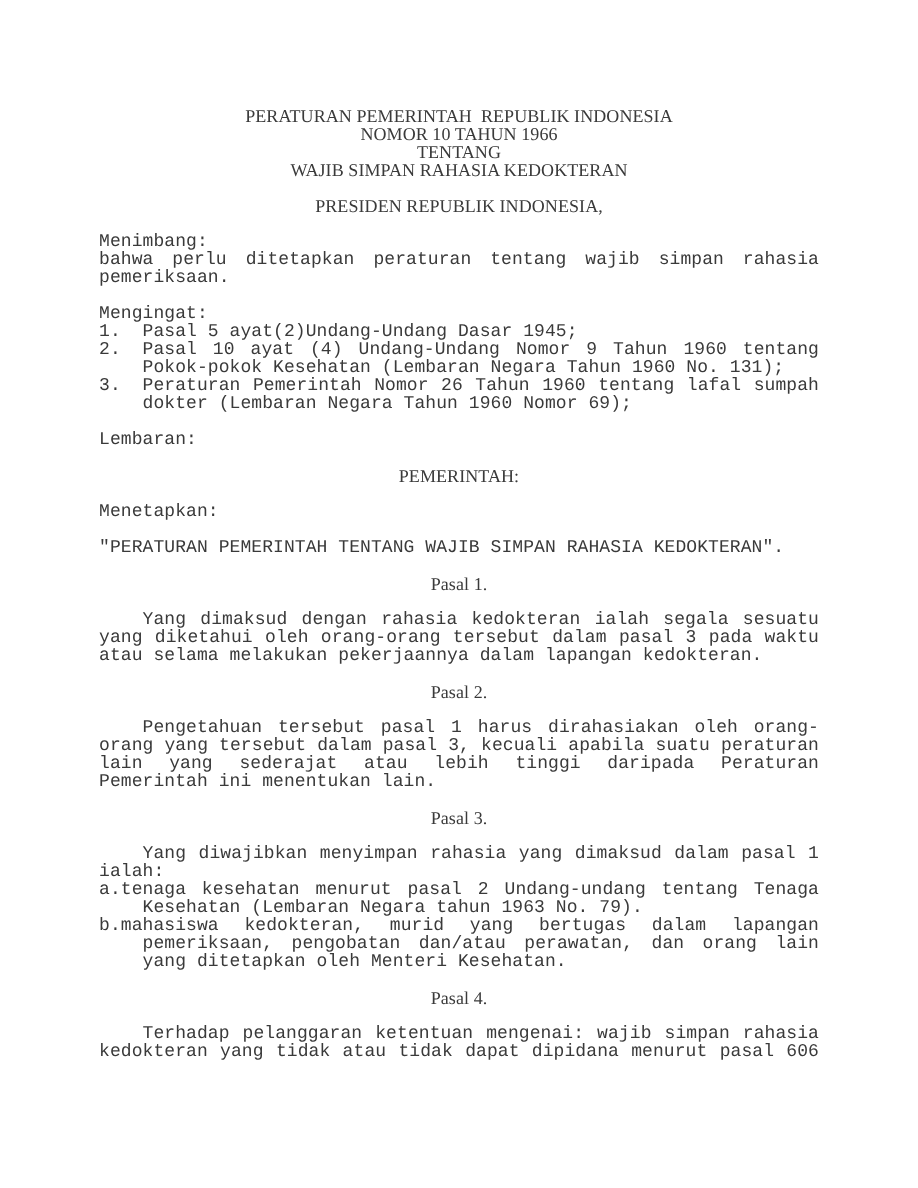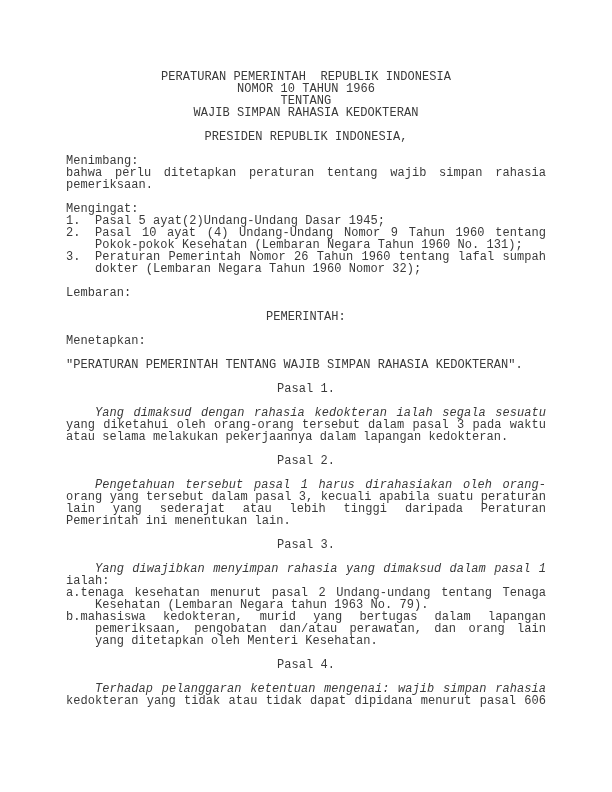--- a/index.html
+++ b/index.html
@@ -22,27 +22,27 @@
   .line {
     position: relative;
     font-family: "Liberation Mono", "DejaVu Sans Mono", monospace;
     font-size: 12px;
     line-height: 12px;
     min-height: 12px;
     color: var(--ink, #3a3a3a);
     letter-spacing: 0.05px;
   }
   
-  .c { text-align: center; white-space: pre; }
+  .c { text-align: center; white-space: pre; font-family: Liberation Serif, serif; }
   
   .l { white-space: pre; }
   
   .j { text-align: justify; text-align-last: justify; }
   
-  .jp { text-align: justify; text-align-last: justify; text-indent: 29px; font-style: italic; }
+  .jp { text-align: justify; text-align-last: justify; text-indent: 29px; }
   
   .lc { padding-left: 29px; white-space: pre; }
   
   .jc { padding-left: 29px; text-align: justify; text-align-last: justify; }
   
   .hl { padding-left: 29px; white-space: pre; }
   .hj { padding-left: 29px; text-align: justify; text-align-last: justify; }
   
   .blank { height: 12px; }
   .marker {
@@ -65,21 +65,21 @@
     <div class="line blank"></div>
     <div class="line l">Menimbang:</div>
     <div class="line j">bahwa perlu ditetapkan peraturan tentang wajib simpan rahasia</div>
     <div class="line l">pemeriksaan.</div>
     <div class="line blank"></div>
     <div class="line l">Mengingat:</div>
     <div class="line hl"><span class="marker">1.</span><span>Pasal 5 ayat(2)Undang-Undang Dasar 1945;</span></div>
     <div class="line hj"><span class="marker">2.</span><span>Pasal 10 ayat (4) Undang-Undang Nomor 9 Tahun 1960 tentang</span></div>
     <div class="line lc">Pokok-pokok Kesehatan (Lembaran Negara Tahun 1960 No. 131);</div>
     <div class="line hj"><span class="marker">3.</span><span>Peraturan Pemerintah Nomor 26 Tahun 1960 tentang lafal sumpah</span></div>
-    <div class="line lc">dokter (Lembaran Negara Tahun 1960 Nomor 32);</div>
+    <div class="line lc">dokter (Lembaran Negara Tahun 1960 Nomor 69);</div>
     <div class="line blank"></div>
     <div class="line l">Lembaran:</div>
     <div class="line blank"></div>
     <div class="line c">PEMERINTAH:</div>
     <div class="line blank"></div>
     <div class="line l">Menetapkan:</div>
     <div class="line blank"></div>
     <div class="line l">"PERATURAN PEMERINTAH TENTANG WAJIB SIMPAN RAHASIA KEDOKTERAN".</div>
     <div class="line blank"></div>
     <div class="line c">Pasal 1.</div>

